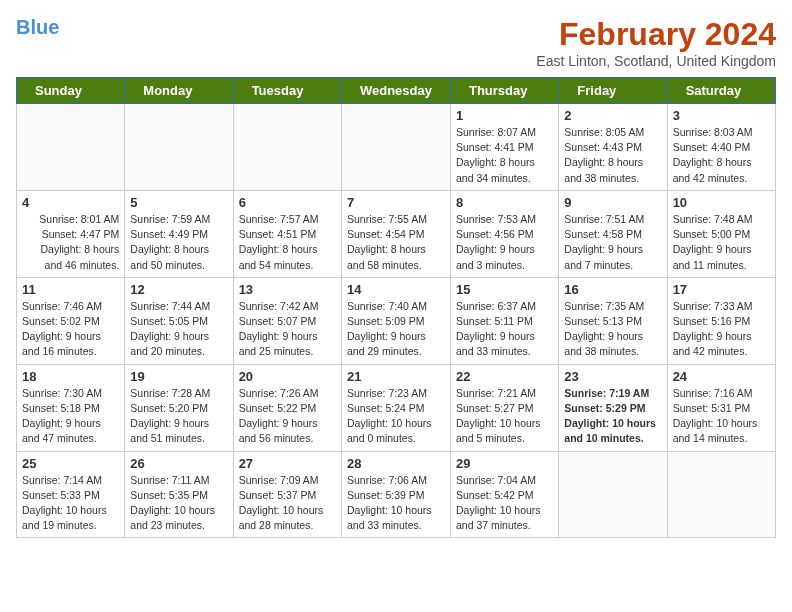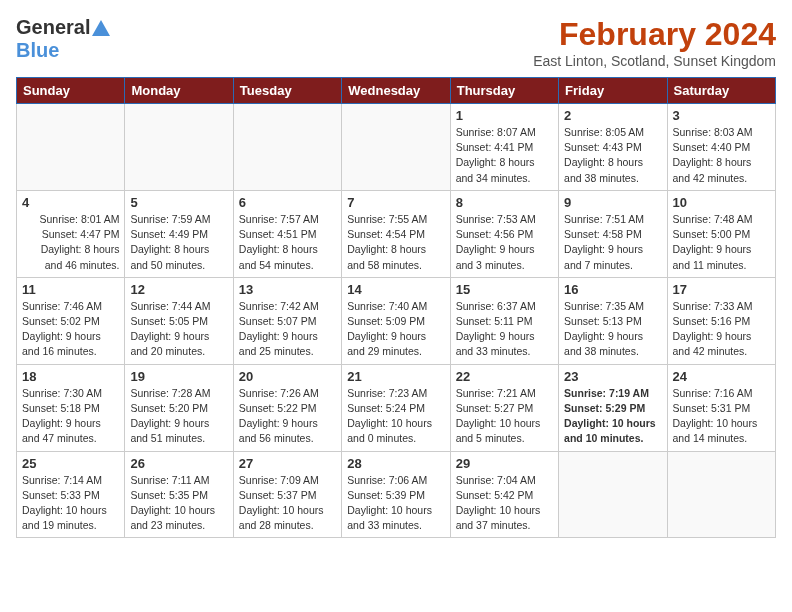--- a/index.html
+++ b/index.html
@@ -45,24 +45,24 @@
     }
     .location-subtitle {
       font-size: 14px;
       color: #555;
     }
     .calendar {
       width: 100%;
       border-collapse: collapse;
     }
     .calendar th {
-      background-color: #7f1d1d;
+      background-color: #4d7c0f;
       color: #fff;
       text-align: left;
-      padding: 5px 6px;
+      padding: 5px 18px;
       font-size: 13px;
       border: 1px solid #2a6ab5;
     }
     .calendar td {
       vertical-align: top;
       padding: 4px 5px;
       border: 1px solid #ccc;
       font-size: 10.5px;
       color: #333;
       width: 14.28%;
@@ -93,29 +93,25 @@
       border-color: transparent transparent #4a90d9 transparent;
       margin-left: 2px;
       vertical-align: middle;
     }
   </style>
 </head>
 <body>
 
 <div class="header-area">
   <div class="logo">
-    <div class="logo-row">
-      <span class="logo-general">General</span>
-      <span class="logo-triangle"></span>
-    </div>
     <span class="logo-blue">Blue</span>
   </div>
   <div class="title-area">
     <div class="month-title">February 2024</div>
-    <div class="location-subtitle">East Linton, Scotland, Sunset Kingdom</div>
+    <div class="location-subtitle">East Linton, Scotland, United Kingdom</div>
   </div>
 </div>
 
 <table class="calendar">
   <thead>
     <tr>
     <th>Sunday</th>
         <th>Monday</th>
         <th>Tuesday</th>
         <th>Wednesday</th>

